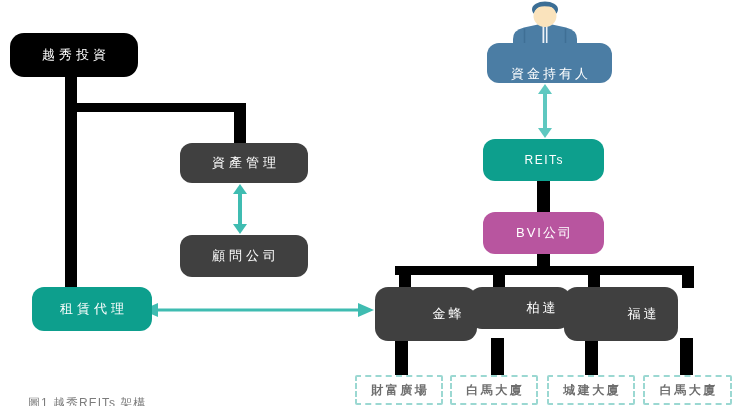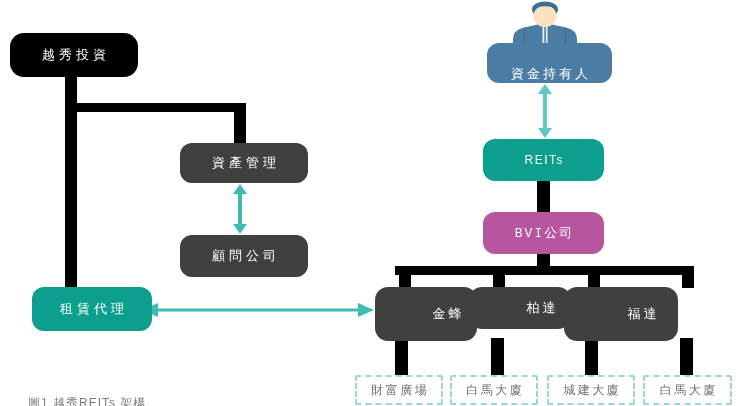--- a/index.html
+++ b/index.html
@@ -10,27 +10,27 @@
   .conn{position:absolute;background:#000;z-index:1;}
   .node{
     position:absolute;z-index:3;display:flex;align-items:center;justify-content:center;
     color:#ffffff;font-size:13px;letter-spacing:4px;text-indent:4px;border-radius:12px;
     white-space:nowrap;
   }
   .node.black{background:#000000;border-radius:14px;}
   .node.lightteal{background:#404040;}
   .node.strongteal{background:#0d9f8d;}
   .node.blue{background:#4b7da4;letter-spacing:3px;text-indent:3px;align-items:flex-end;}
-  .node.magenta{background:#b8559f;letter-spacing:2px;text-indent:2px;font-family:Liberation Mono, monospace;}
+  .node.magenta{background:#b8559f;letter-spacing:2px;text-indent:2px;}
   .node.sub{border-radius:13px;letter-spacing:3px;text-indent:3px;padding-left:42px;}
   .node.reits{font-size:12px;letter-spacing:1.5px;text-indent:1.5px;}
   .prop{
     position:absolute;z-index:3;display:flex;align-items:center;justify-content:center;
     background:#ffffff;border:2px dashed #9bd8d2;border-radius:2px;
-    color:#6e6e6e;font-size:12px;letter-spacing:2.5px;text-indent:2.5px;white-space:nowrap;
+    color:#6e6e6e;font-size:12px;letter-spacing:2.5px;text-indent:2.5px;white-space:nowrap;font-weight:bold;
   }
   .arrow{position:absolute;z-index:2;}
   .person{position:absolute;z-index:2;}
   .caption{
     position:absolute;left:28px;top:397px;z-index:4;color:#7c7c7c;
     font-size:12px;line-height:13px;letter-spacing:1px;white-space:nowrap;
   }
 </style>
 </head>
 <body>

